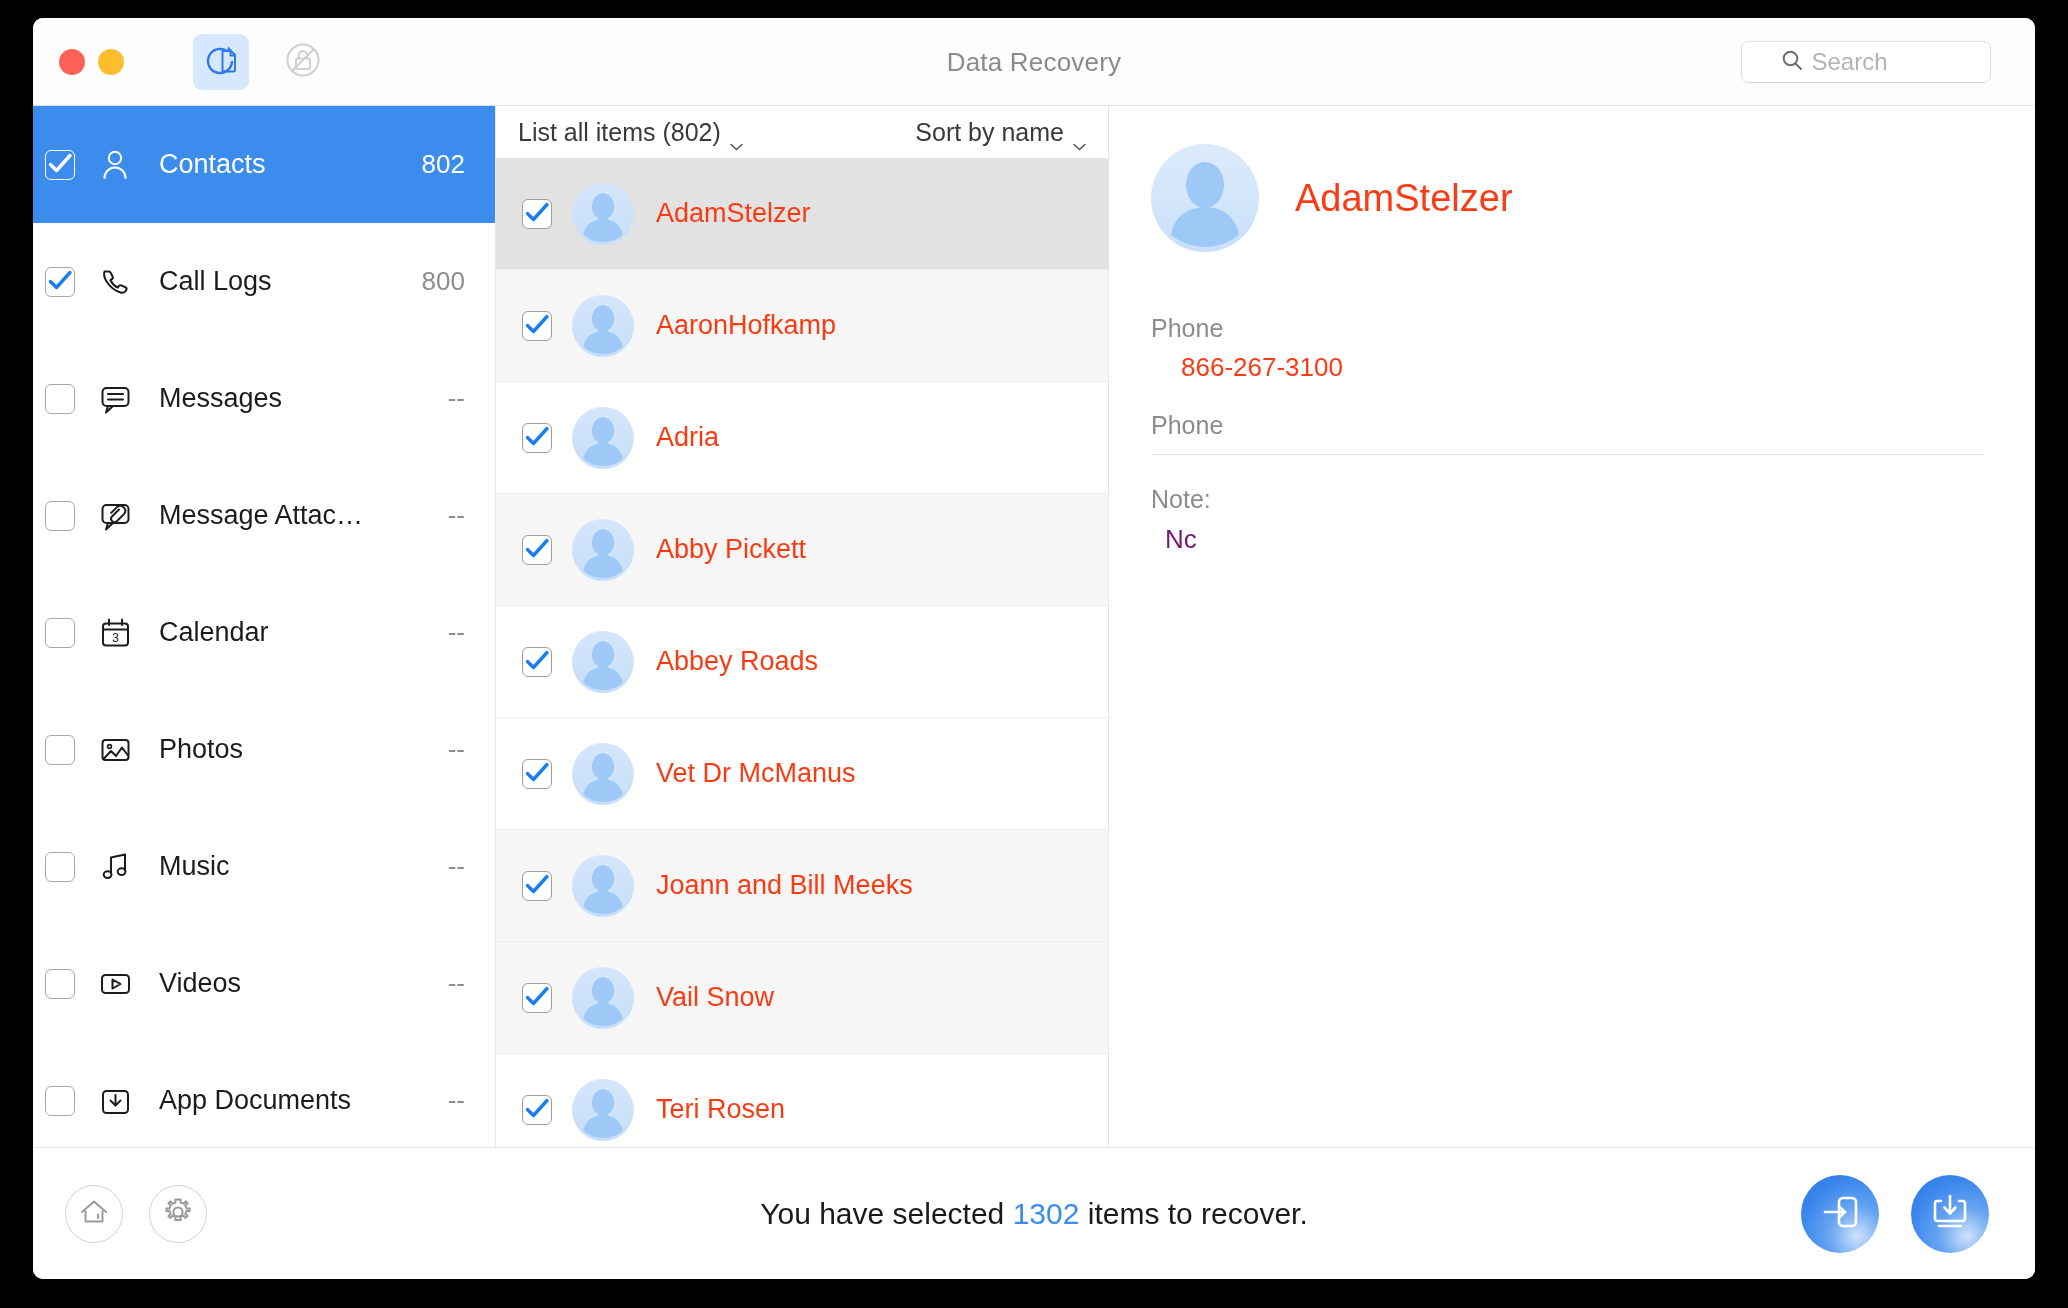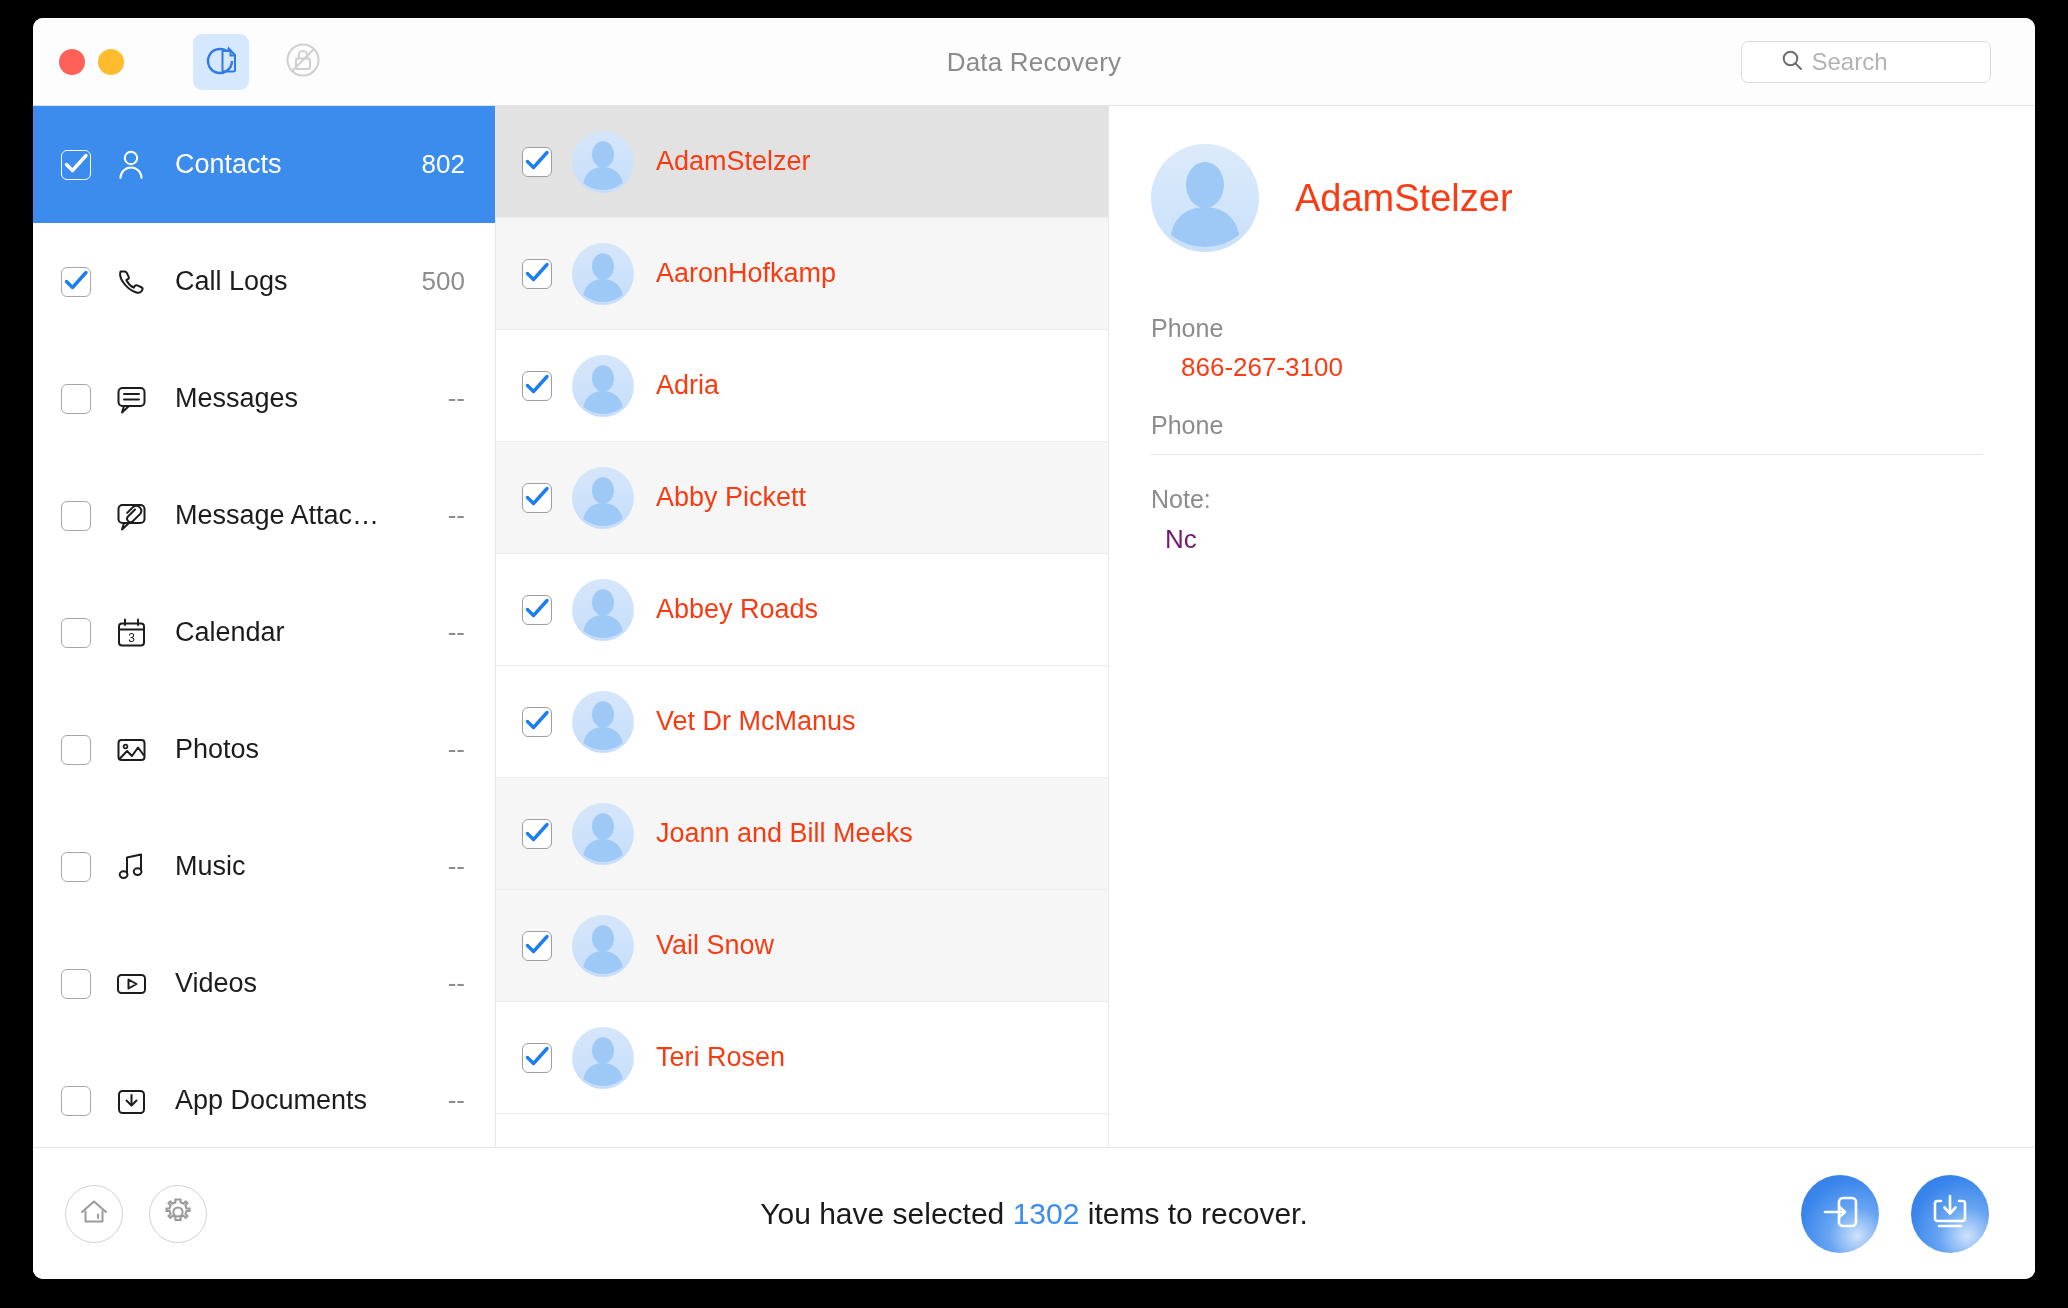--- a/index.html
+++ b/index.html
@@ -72,21 +72,21 @@
   #sidebar {
     flex: 0 0 463px;
     background: #ffffff;
     border-right: 1px solid #e7e7e7;
     overflow: hidden;
     position: relative;
   }
   .side-item {
     height: 117px;
     display: flex; align-items: center;
-    padding-left: 28px; padding-right: 30px;
+    padding-left: 12px; padding-right: 30px;
     position: relative;
   }
   .side-item.active { background: #3c8ced; }
   .side-cb {
     flex: 0 0 30px; width: 30px; height: 30px;
     border-radius: 6px; border: 1.5px solid #a8a8a8;
     background: #fff;
     display: flex; align-items: center; justify-content: center;
   }
   .side-item.active .side-cb { border-color: #fff; background: transparent; }
@@ -280,21 +280,21 @@
             <svg width="26" height="26" viewBox="0 0 26 26">
     <path d="M3.5 12.5 L9.5 18.5 L23 3.5" fill="none" stroke="#1a7ef0" stroke-width="3.4" stroke-linecap="round" stroke-linejoin="round"></path>
   </svg>
           </div>
           <div class="side-ico">
             <svg width="36" height="36" viewBox="0 0 36 36">
               <path d="M6.5 7.5 c0 0 -1.5 4.5 2.5 10.5 c4 6 10 9.5 13.5 10.5 c3.5 1 5.5 -1.5 6 -3 c0.4 -1.2 -0.5 -2 -1.6 -2.5 l-3.6 -1.6 c-1.1 -0.5 -2 0 -2.6 0.8 l-1 1.4 c-2.4 -1.2 -5.8 -4.4 -7.3 -7.4 l1.5 -1 c0.9 -0.6 1.2 -1.6 0.7 -2.6 l-1.8 -3.6 c-0.6 -1.1 -1.4 -1.8 -2.6 -1.4 z" fill="none" stroke="#1c1c1c" stroke-width="2" stroke-linejoin="round"></path>
             </svg>
           </div>
           <div class="side-label">Call Logs</div>
-          <div class="side-count">500</div>
+          <div class="side-count">800</div>
         </div>
         <div class="side-item">
           <div class="side-cb"></div>
           <div class="side-ico">
             <svg width="36" height="36" viewBox="0 0 36 36">
               <rect x="4.5" y="7" width="26" height="18" rx="4" fill="none" stroke="#1c1c1c" stroke-width="2"></rect>
        <path d="M10 25 L8 31.5 L15 25" fill="none" stroke="#1c1c1c" stroke-width="2" stroke-linejoin="round"></path>
        <line x1="10" y1="13" x2="25" y2="13" stroke="#1c1c1c" stroke-width="2" stroke-linecap="round"></line>
        <line x1="10" y1="18.5" x2="25" y2="18.5" stroke="#1c1c1c" stroke-width="2" stroke-linecap="round"></line>
             </svg>
@@ -371,20 +371,39 @@
        <path d="M17.5 12 V22" fill="none" stroke="#1c1c1c" stroke-width="2" stroke-linecap="round"></path>
        <path d="M12.5 17.5 L17.5 22.5 L22.5 17.5" fill="none" stroke="#1c1c1c" stroke-width="2" stroke-linecap="round" stroke-linejoin="round"></path>
             </svg>
           </div>
           <div class="side-label">App Documents</div>
           <div class="side-count">--</div>
         </div>
       </div>
 
     <div id="listcol">
+      <div id="list-header">
+        <div class="lh-btn">
+          <span>List all items (802)</span>
+          <span class="chev">
+            <svg width="13" height="8" viewBox="0 0 13 8">
+                <path d="M1 1.5 L6.5 6.5 L12 1.5" fill="none" stroke="#555" stroke-width="1.6" stroke-linecap="round"></path>
+              </svg>
+          </span>
+        </div>
+        <div class="lh-spacer"></div>
+        <div class="lh-btn">
+          <span>Sort by name</span>
+          <span class="chev">
+            <svg width="13" height="8" viewBox="0 0 13 8">
+                <path d="M1 1.5 L6.5 6.5 L12 1.5" fill="none" stroke="#555" stroke-width="1.6" stroke-linecap="round"></path>
+              </svg>
+          </span>
+        </div>
+      </div>
       <div id="contact-list">
           <div class="c-row sel">
             <div class="c-cb">
               <svg width="26" height="26" viewBox="0 0 26 26">
     <path d="M3.5 12.5 L9.5 18.5 L23 3.5" fill="none" stroke="#1a7ef0" stroke-width="3.4" stroke-linecap="round" stroke-linejoin="round"></path>
   </svg>
             </div>
             <div class="c-av"><svg width="62" height="62" viewBox="0 0 62 62">
     <ellipse cx="31" cy="23.5" rx="11" ry="13.2" fill="#9ec8f5"></ellipse>
     <path d="M31 36 c-12.2 0 -18.5 8 -19.6 16 a31 31 0 0 0 39.2 0 c-1.1 -8 -7.4 -16 -19.6 -16 z" fill="#9ec8f5"></path>

